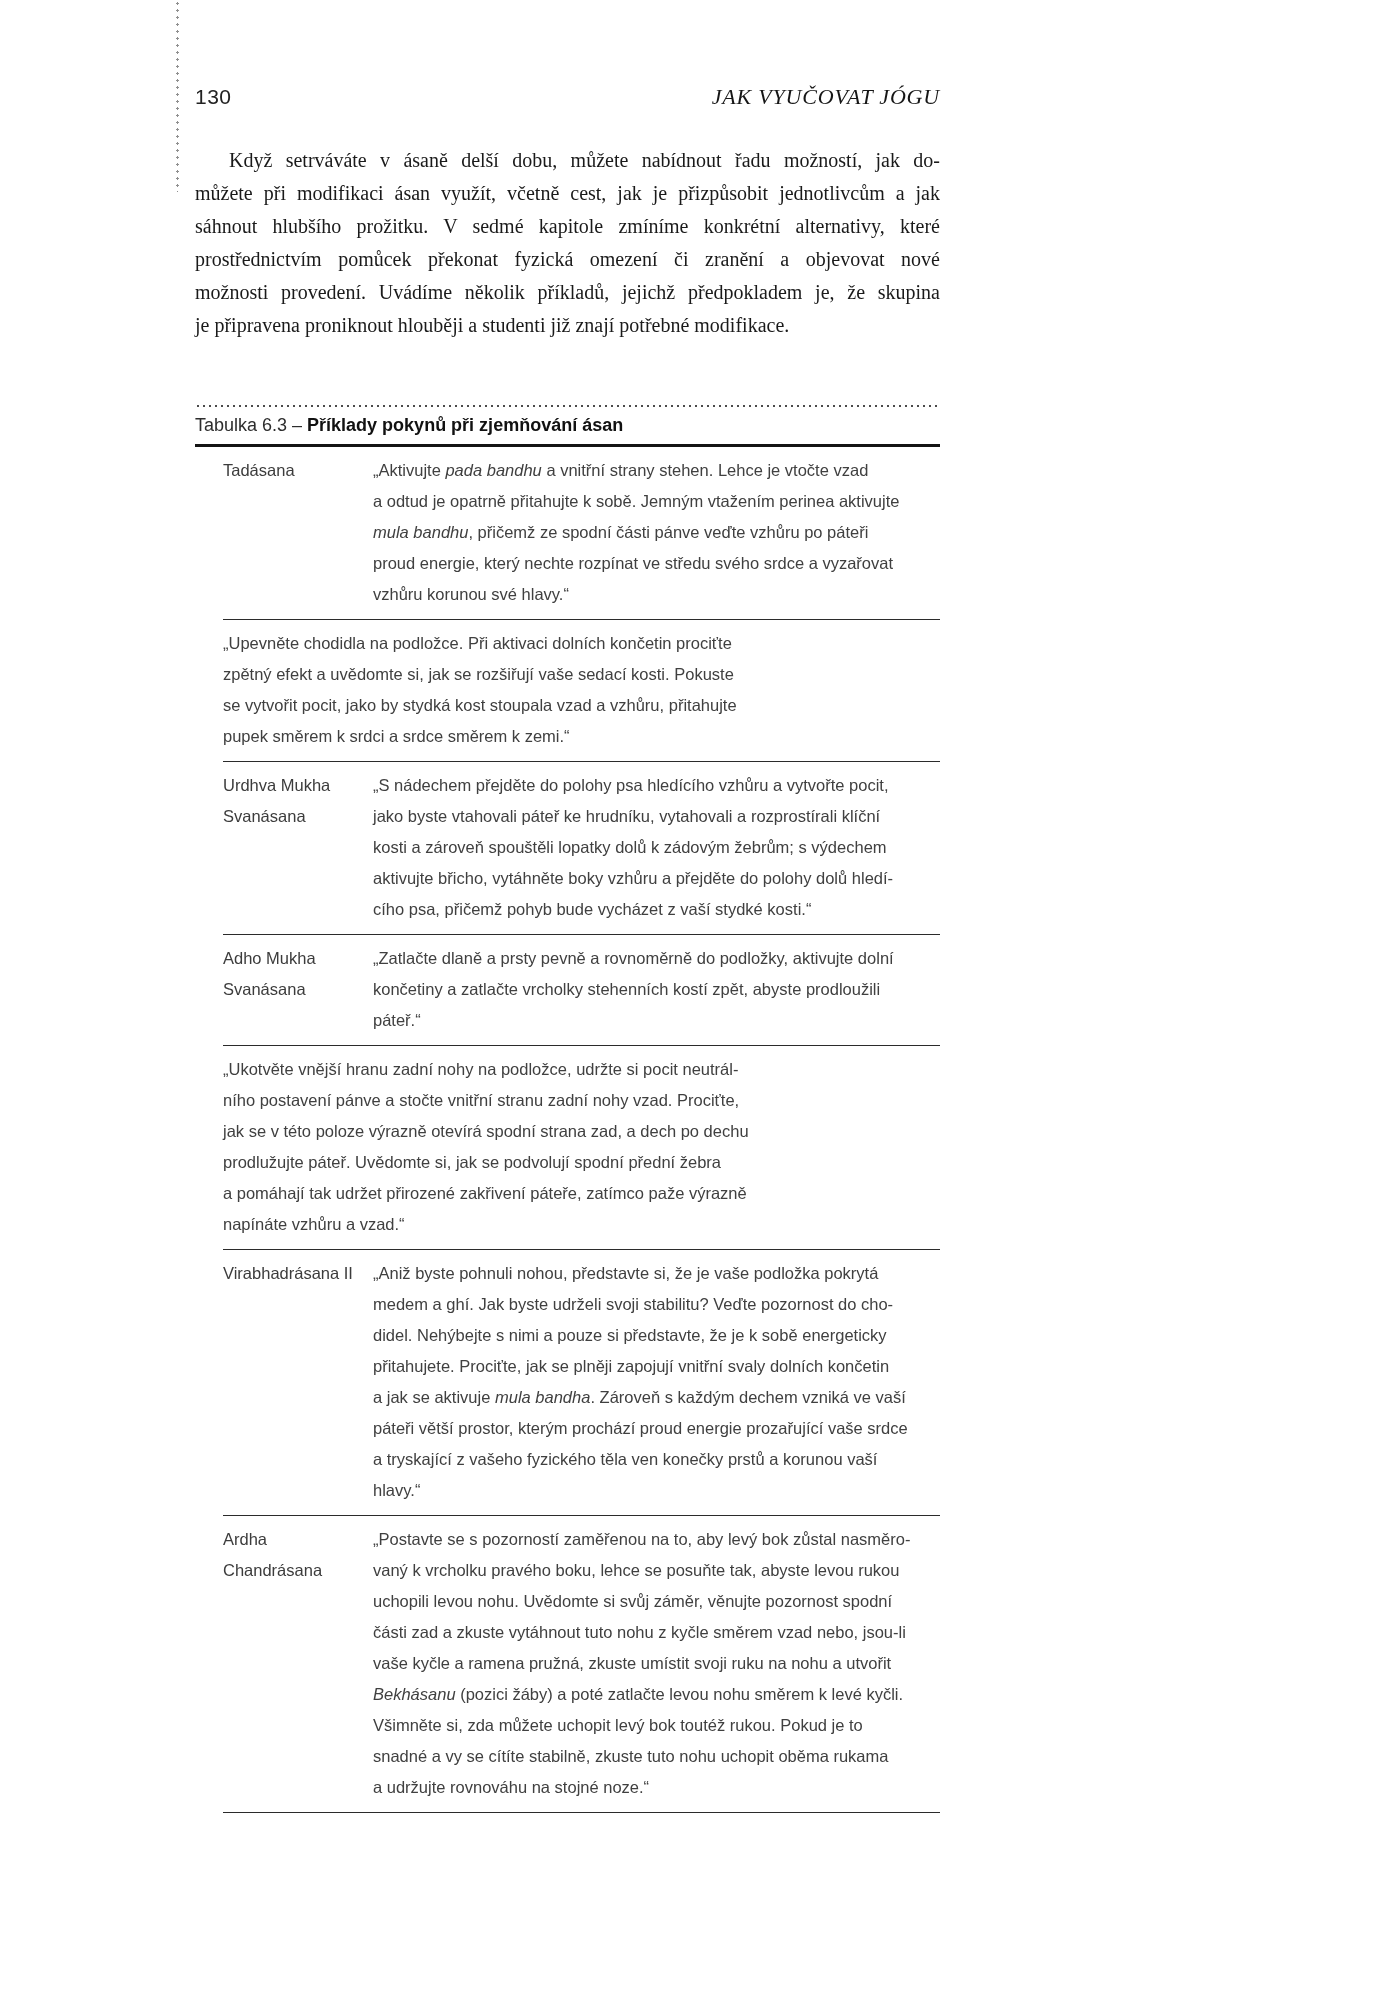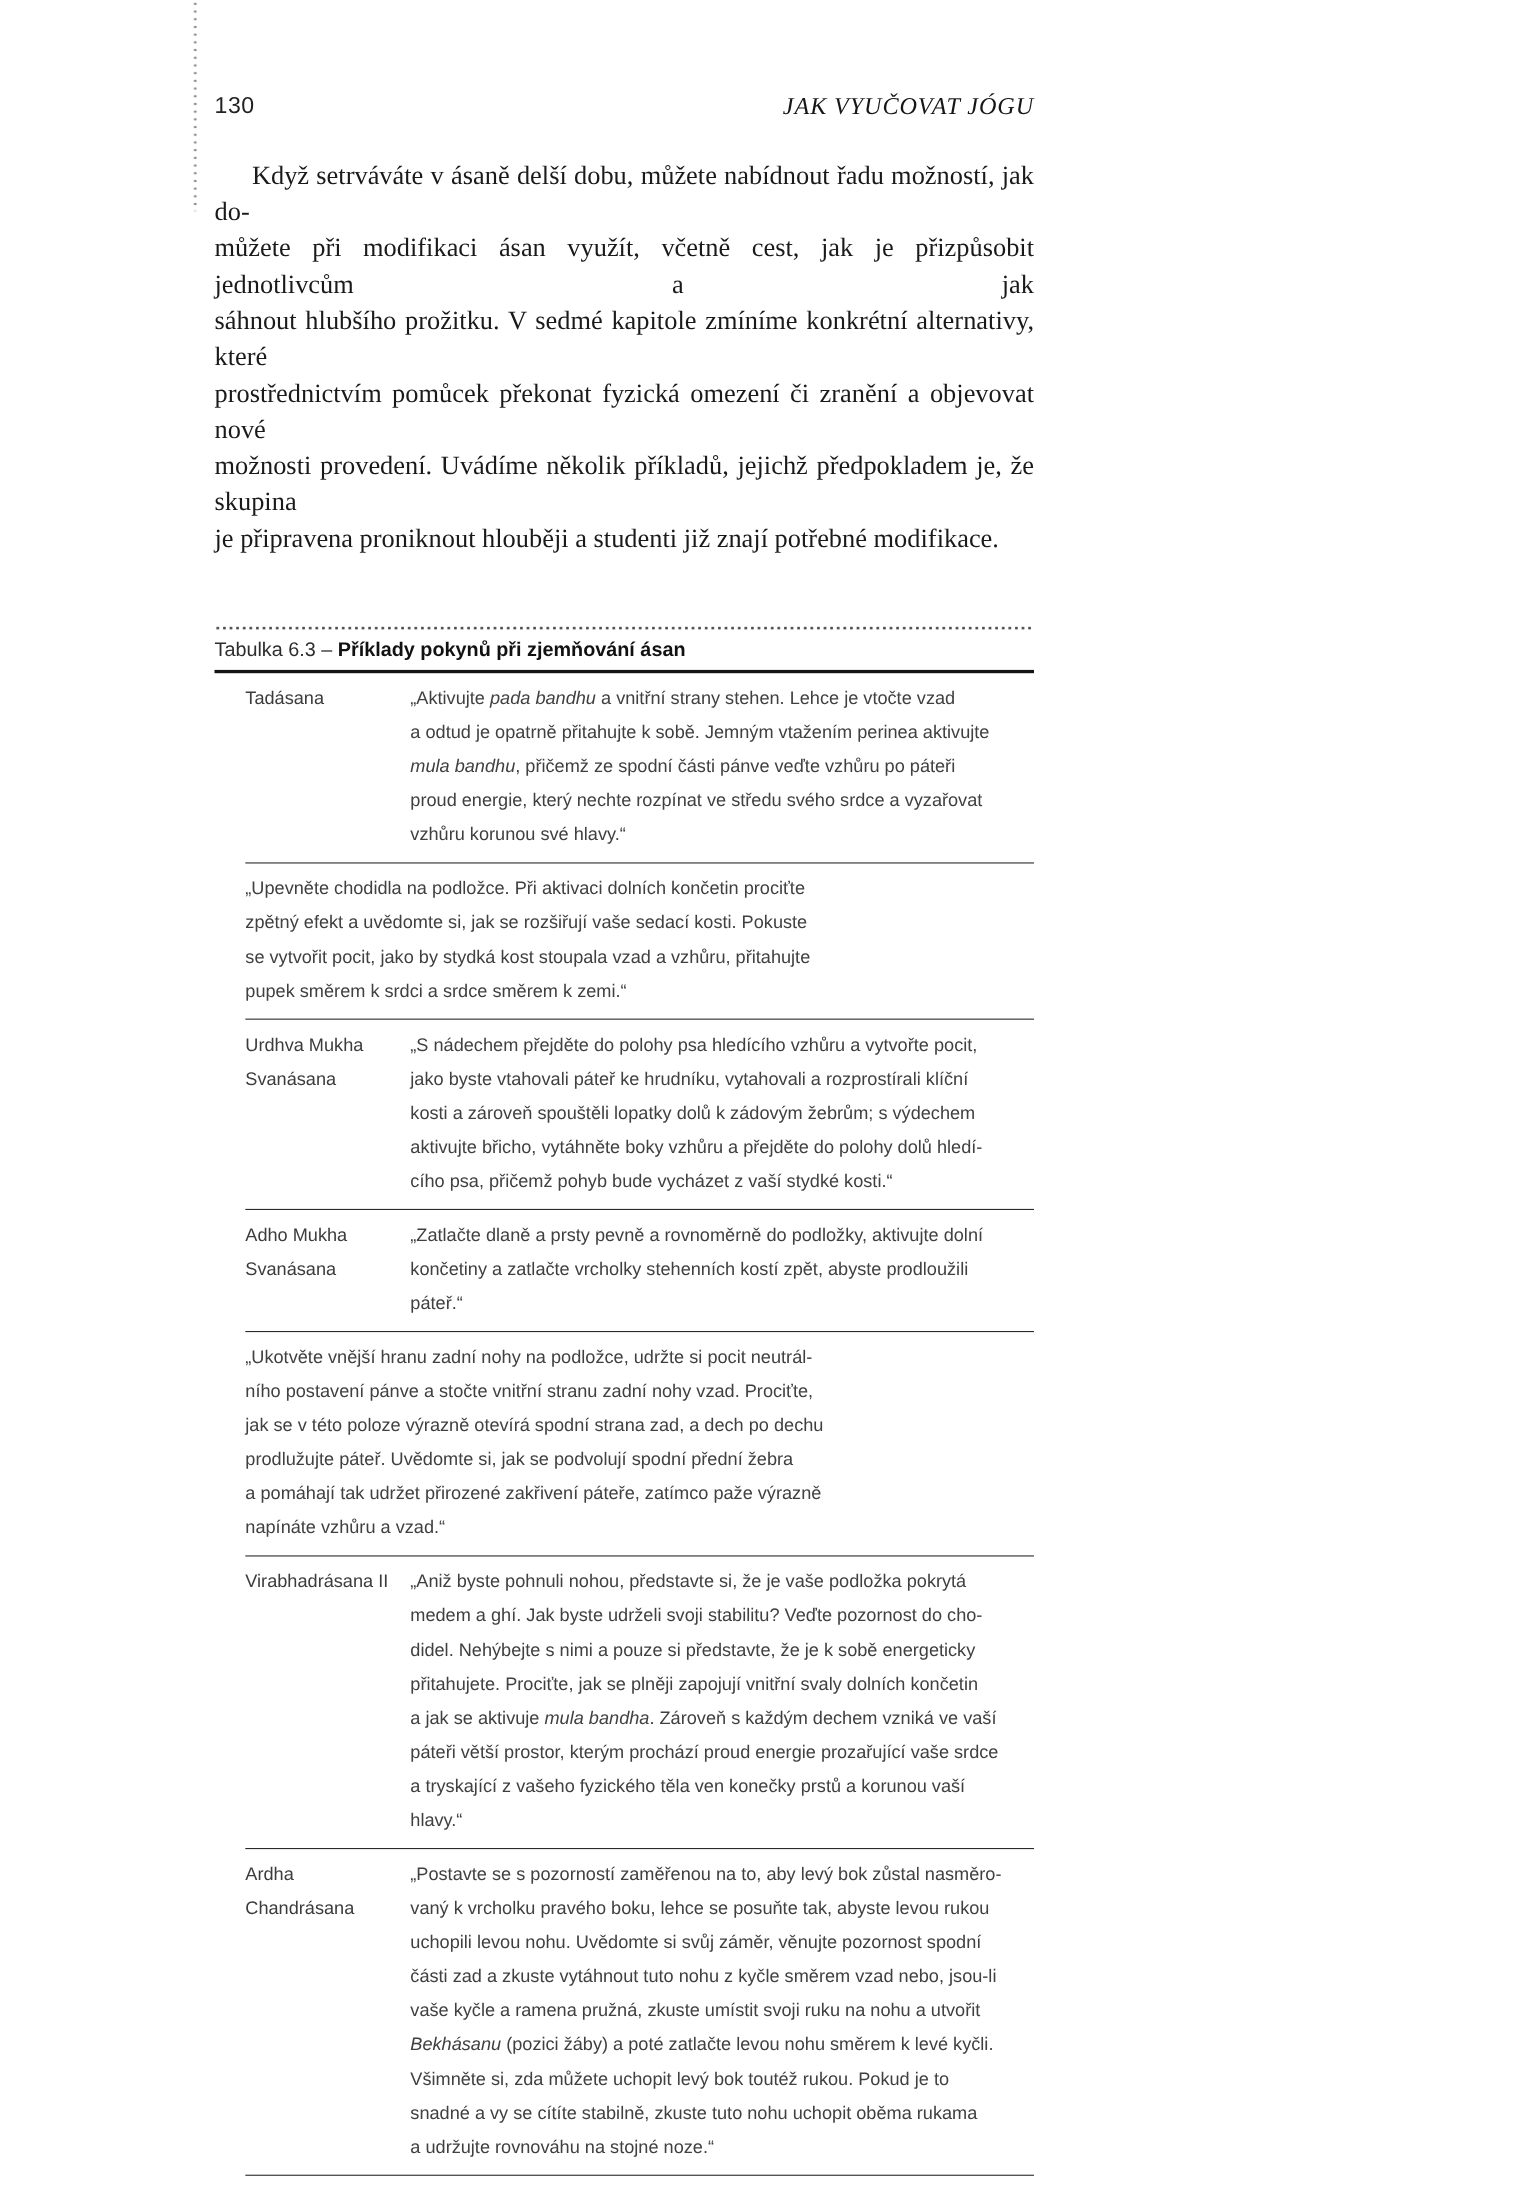--- a/index.html
+++ b/index.html
@@ -30,21 +30,21 @@
     font-family: "Liberation Sans", sans-serif;
     font-size: 21px; color: #222; letter-spacing: 0.5px;
   }
   .runtitle {
     font-family: "Liberation Serif", serif;
     font-size: 22px; color: #161616; letter-spacing: 0.8px; font-style: italic;
   }
   .intro {
     margin-top: 34px;
     font-family: "Liberation Serif", serif;
-    font-size: 24px; line-height: 33px; color: #1a1a1a;
+    font-size: 20px; line-height: 33px; color: #1a1a1a;
   }
   .pline { text-align: justify; text-align-last: justify; }
   .pline.indent { text-indent: 34px; }
   .pline.last { text-align-last: left; }
   .dotrule {
     margin-top: 62px;
     height: 4px; width: 100%;
     background-image: radial-gradient(circle, #4a4a4a 1.1px, transparent 1.45px);
     background-size: 6px 4px;
     background-repeat: repeat-x;

